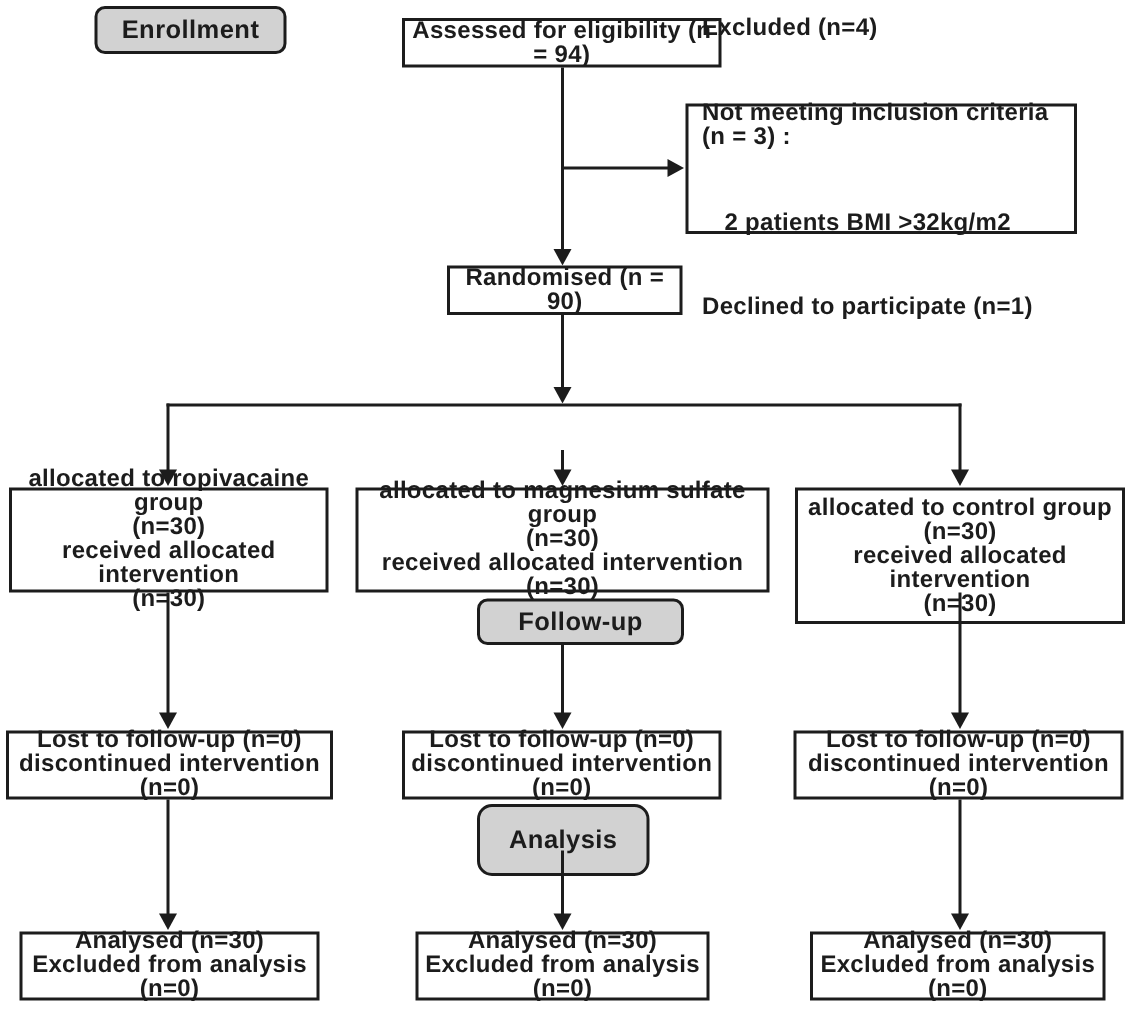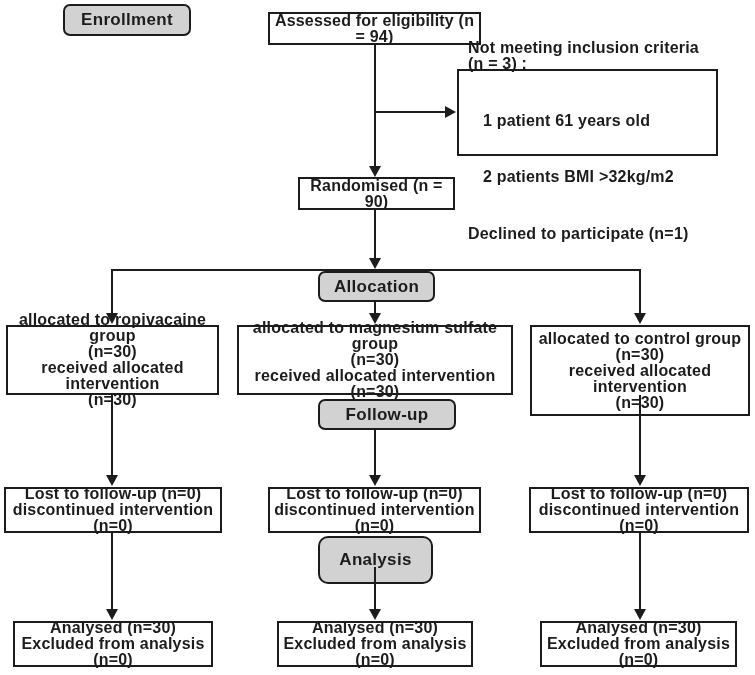--- a/index.html
+++ b/index.html
@@ -36,30 +36,28 @@
   }
   .ln { display:block; }
   .indent { padding-left:15px; }
 </style>
 </head>
 <body>
 
 <div class="canvas">
 
   <div class="stage-label" style="left:63px; top:4px; width:128px; height:32px;">Enrollment</div>
-  <div class="stage-label" style="left:318px; top:271px; width:117px; height:31px;">Allocation</div>
   <div class="stage-label" style="left:318px; top:399px; width:138px; height:31px;">Follow-up</div>
   <div class="stage-label" style="left:318px; top:536px; width:115px; height:48px;border-radius:10px;">Analysis</div>
 
   <div class="node" style="left:268px; top:12px; width:213px; height:33px;">Assessed for eligibility (n = 94)</div>
 
   <div class="node node--left" style="left:457px; top:69px; width:261px; height:87px;">
     <span class="ln">Excluded (n=4)</span>
     <span class="ln">Not meeting inclusion criteria (n = 3) :</span>
-    <span class="ln indent">1 patient 61 years old</span>
     <span class="ln indent">2 patients BMI &gt;32kg/m2</span>
     <span class="ln">Declined to participate (n=1)</span>
   </div>
 
   <div class="node" style="left:298px; top:177px; width:157px; height:33px;">Randomised (n = 90)</div>
 
   <div class="node" style="left:6px; top:325px; width:213px; height:70px;">
     <span class="ln">allocated to ropivacaine group</span>
     <span class="ln">(n=30)</span>
     <span class="ln">received allocated intervention</span>

